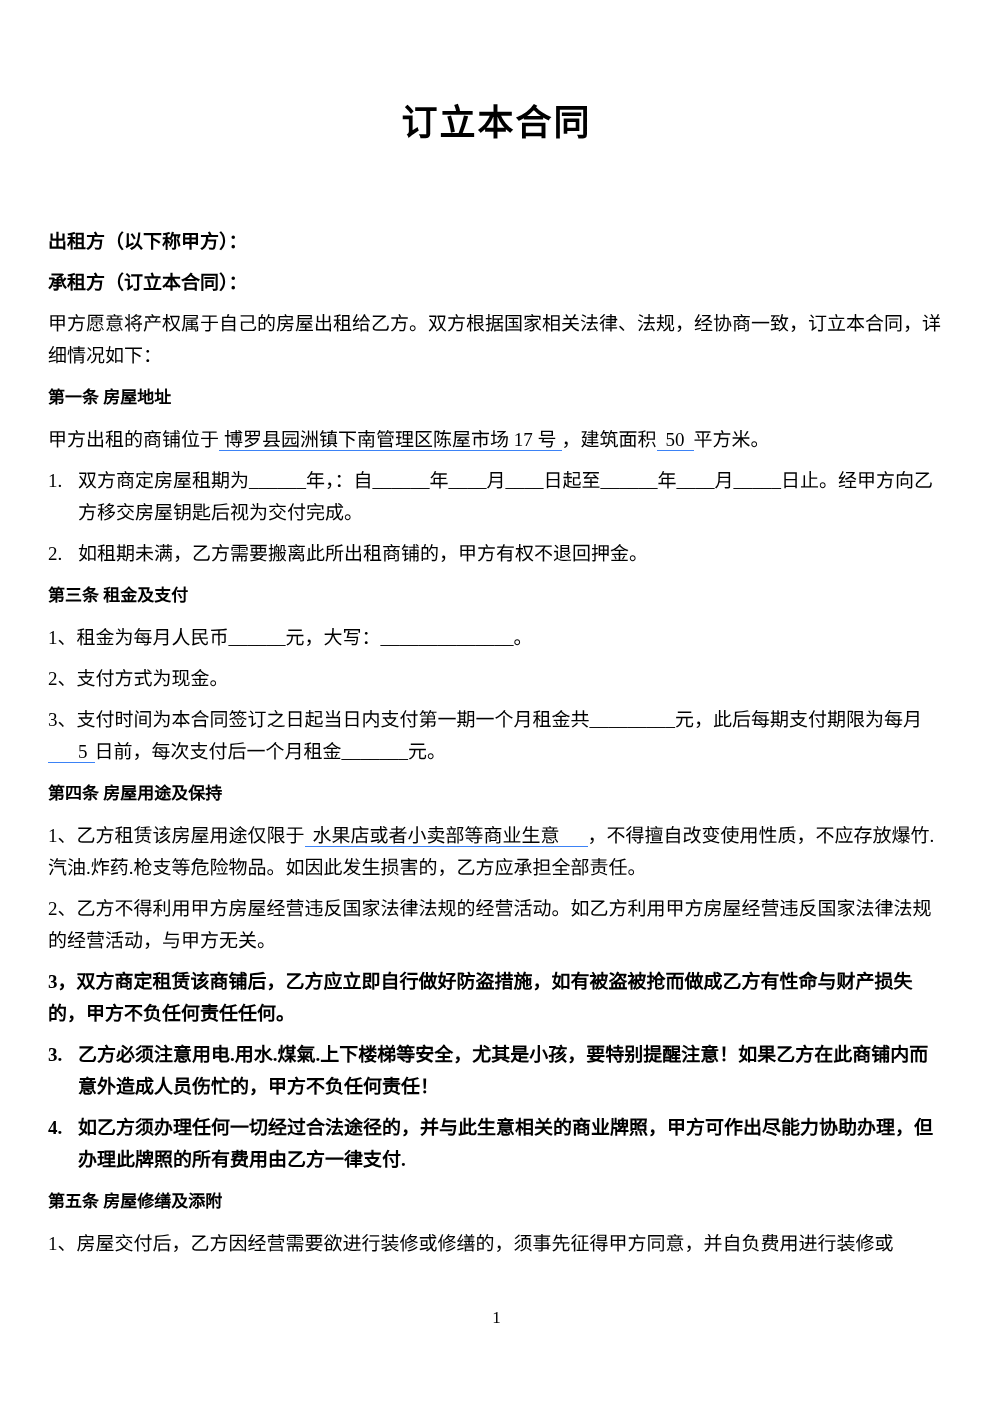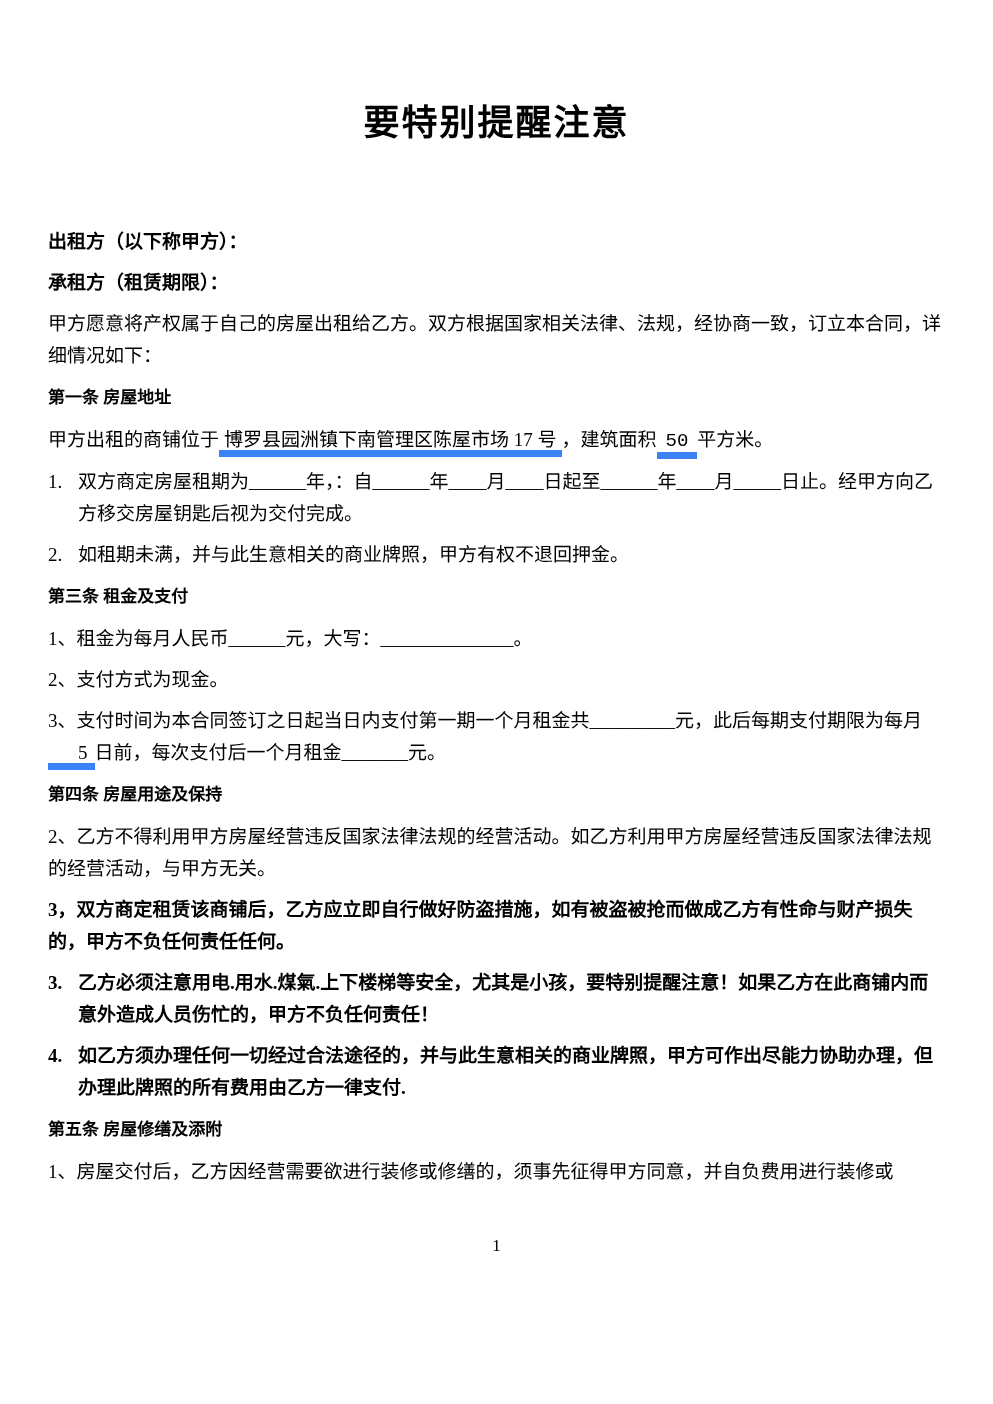--- a/index.html
+++ b/index.html
@@ -33,69 +33,70 @@
     font-weight: bold;
     margin: 0 0 9px 0;
     line-height: 34px;
   }
   .mb-lg { margin-bottom: 24px; }
   .bold { font-weight: bold; }
   .numitem { display: flex; margin: 0 0 9px 0; }
   .numitem .num { flex: none; width: 30px; }
   .numitem .itext { flex: 1; }
   .fill {
-    border-bottom: 7px solid #3b82f6;
+    border-bottom: 1px solid #3b82f6;
     padding: 0 5px;
   }
-  .fill-area { padding: 0 9px; font-family: Liberation Mono, monospace; }
+  .fill-area { padding: 0 9px; }
   .fill-usage { padding: 0 28px 0 8px; }
   .fill-day { padding: 0 7px 0 30px; }
   .page-number {
     text-align: center;
     margin-top: 42px;
     font-size: 17px;
   }
 </style>
 </head>
 <body>
 
 <div class="page">
 
-  <h1 class="doc-title">要特别提醒注意</h1>
+  <h1 class="doc-title">订立本合同</h1>
 
   <p class="party">出租方（以下称甲方）：</p>
-  <p class="party">承租方（租赁期限）：</p>
+  <p class="party">承租方（订立本合同）：</p>
 
   <p class="intro">甲方愿意将产权属于自己的房屋出租给乙方。双方根据国家相关法律、法规，经协商一致，订立本合同，详细情况如下：</p>
 
   <div>
     <p class="sec-heading">第一条 房屋地址</p>
     <p><span>甲方出租的商铺位于</span><span class="fill">博罗县园洲镇下南管理区陈屋市场 17 号</span><span>，建筑面积</span><span class="fill fill-area">50</span><span>平方米。</span></p>
   </div>
 
   <div>
     <div class="numitem">
       <span class="num">1.</span>
       <span class="itext">双方商定房屋租期为______年，：自______年____月____日起至______年____月_____日止。经甲方向乙方移交房屋钥匙后视为交付完成。</span>
     </div>
     <div class="numitem">
       <span class="num">2.</span>
-      <span class="itext">如租期未满，并与此生意相关的商业牌照，甲方有权不退回押金。</span>
+      <span class="itext">如租期未满，乙方需要搬离此所出租商铺的，甲方有权不退回押金。</span>
     </div>
   </div>
 
   <div>
     <p class="sec-heading">第三条 租金及支付</p>
     <p>1、租金为每月人民币______元，大写：______________。</p>
     <p>2、支付方式为现金。</p>
     <p><span>3、支付时间为本合同签订之日起当日内支付第一期一个月租金共_________元，此后每期支付期限为每月</span><span class="fill fill-day">5</span><span>日前，每次支付后一个月租金_______元。</span></p>
   </div>
 
   <div>
     <p class="sec-heading">第四条 房屋用途及保持</p>
+    <p><span>1、乙方租赁该房屋用途仅限于</span><span class="fill fill-usage">水果店或者小卖部等商业生意</span><span>，不得擅自改变使用性质，不应存放爆竹.汽油.炸药.枪支等危险物品。如因此发生损害的，乙方应承担全部责任。</span></p>
     <p>2、乙方不得利用甲方房屋经营违反国家法律法规的经营活动。如乙方利用甲方房屋经营违反国家法律法规的经营活动，与甲方无关。</p>
     <p class="bold">3，双方商定租赁该商铺后，乙方应立即自行做好防盗措施，如有被盗被抢而做成乙方有性命与财产损失的，甲方不负任何责任任何。</p>
     <div class="numitem bold">
       <span class="num">3.</span>
       <span class="itext">乙方必须注意用电.用水.煤氣.上下楼梯等安全，尤其是小孩，要特别提醒注意！如果乙方在此商铺内而意外造成人员伤忙的，甲方不负任何责任！</span>
     </div>
     <div class="numitem bold">
       <span class="num">4.</span>
       <span class="itext">如乙方须办理任何一切经过合法途径的，并与此生意相关的商业牌照，甲方可作出尽能力协助办理，但办理此牌照的所有费用由乙方一律支付.</span>
     </div>

